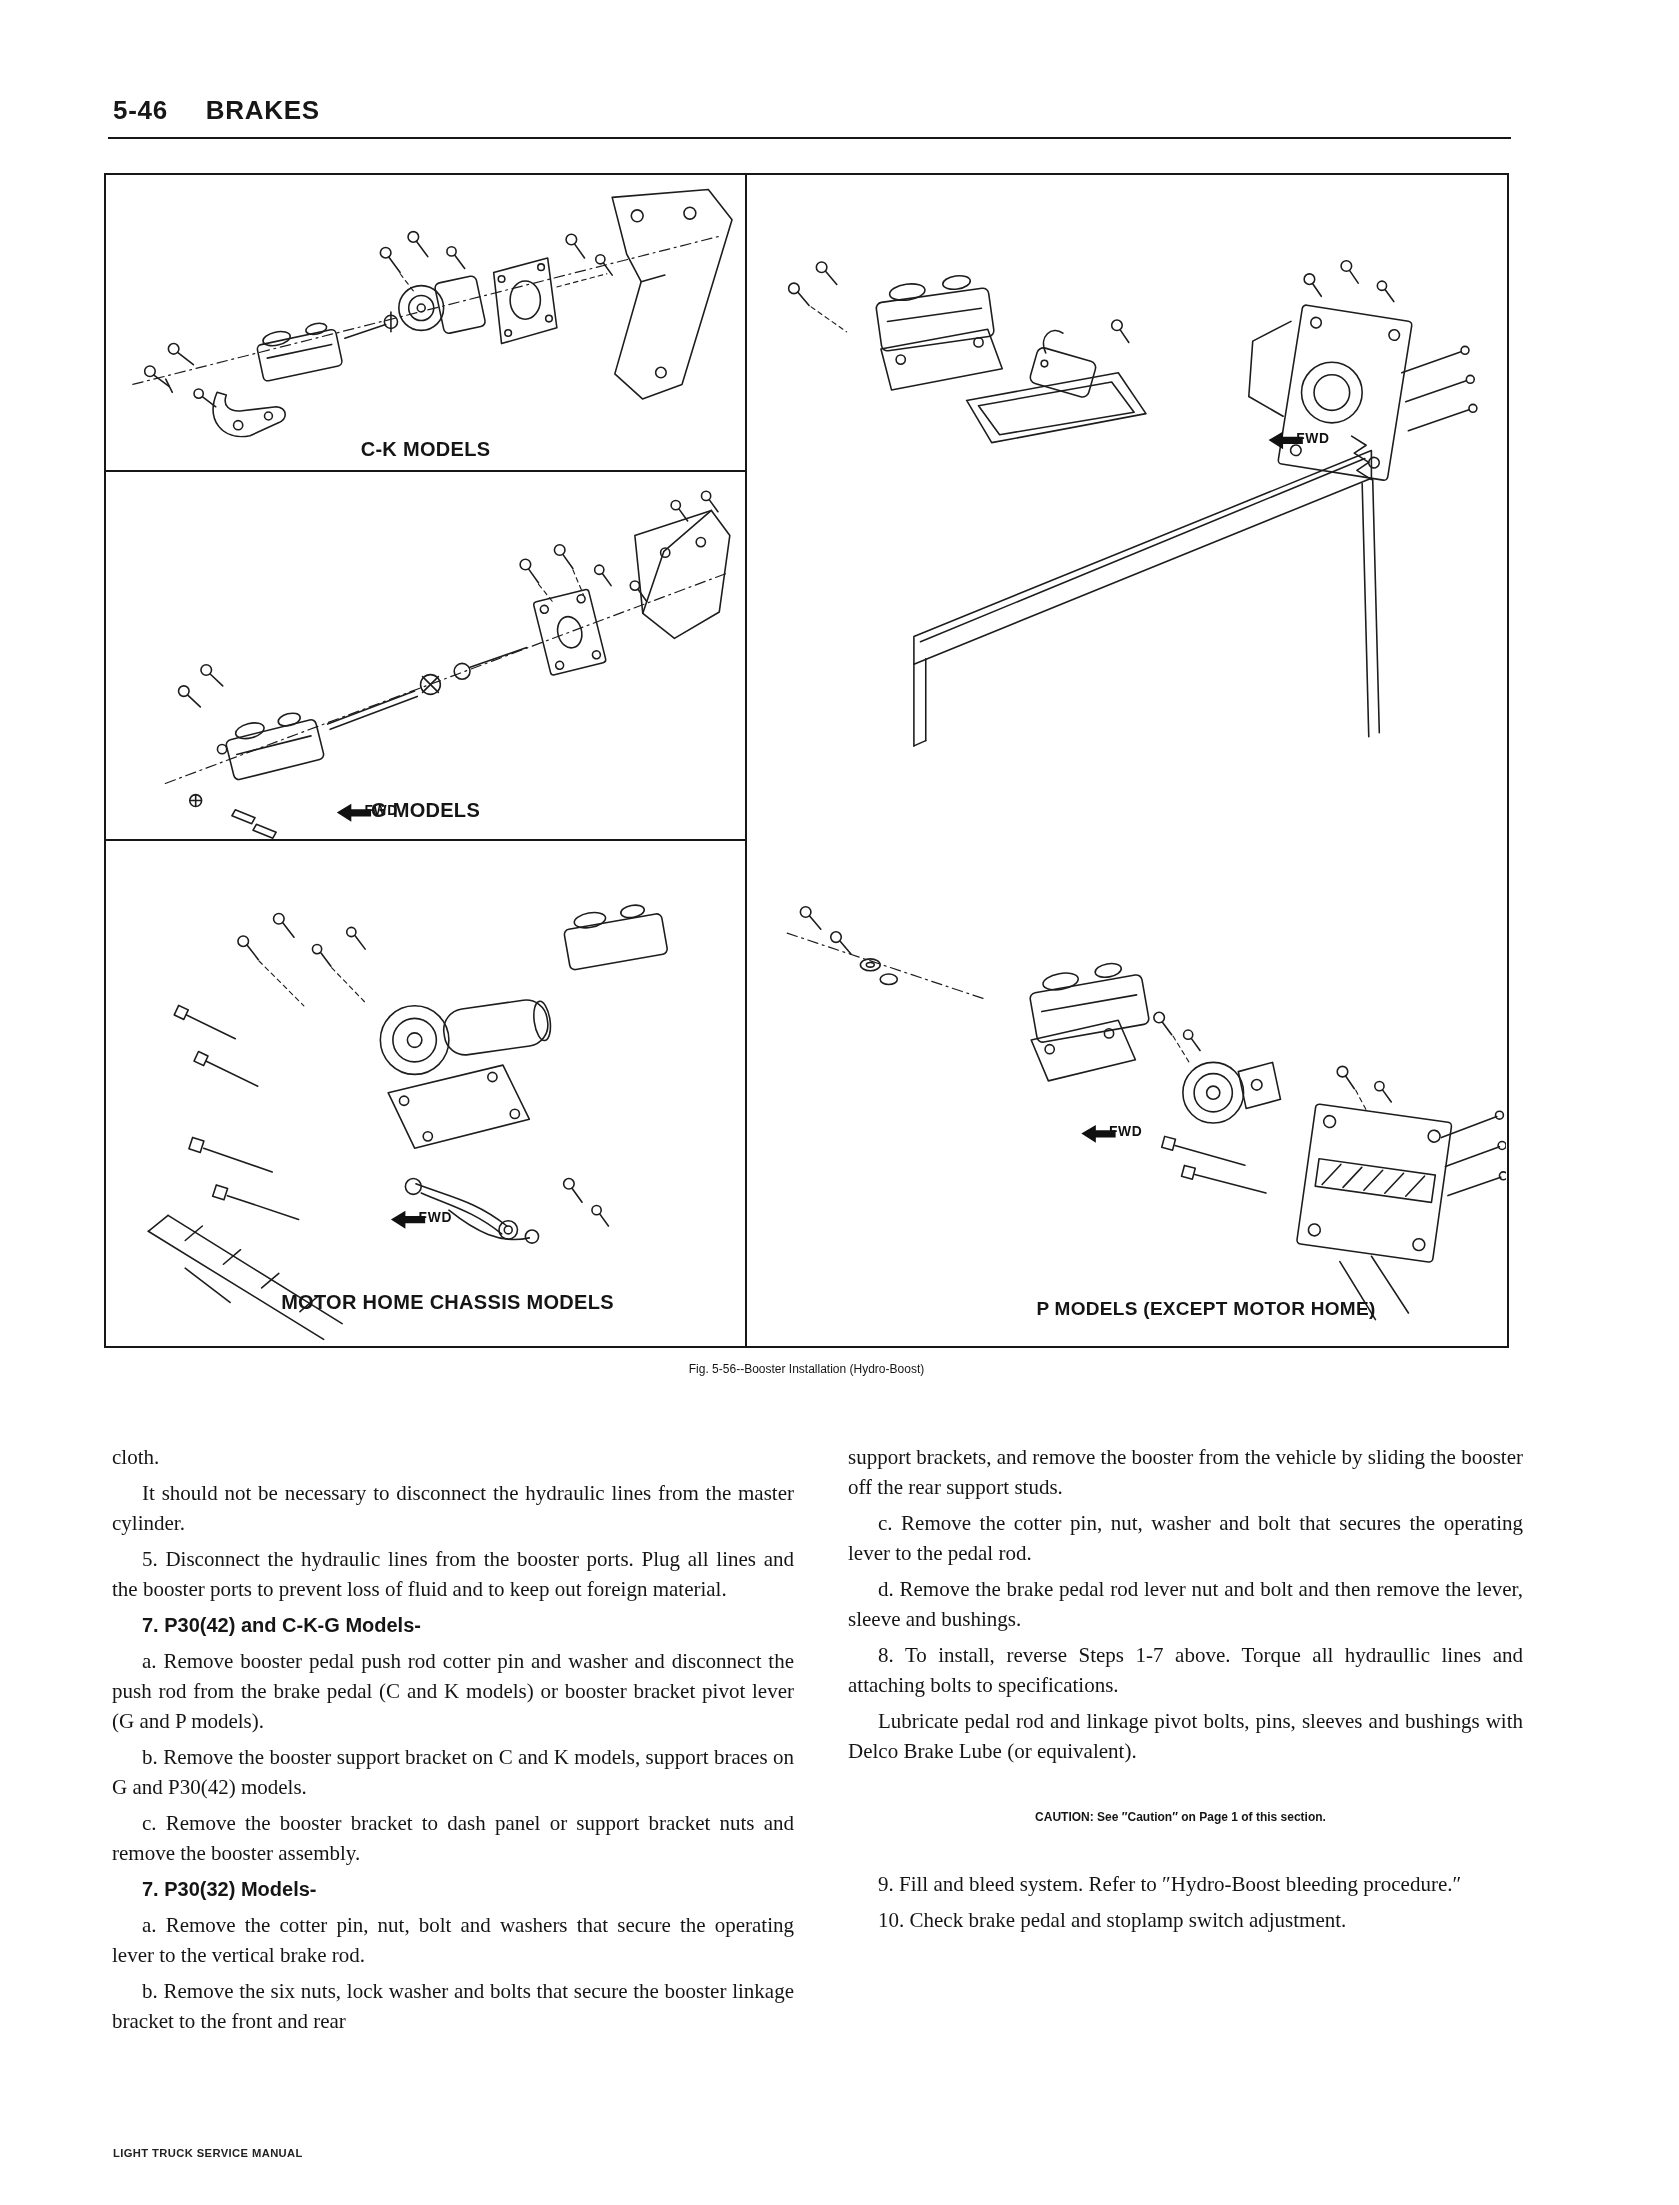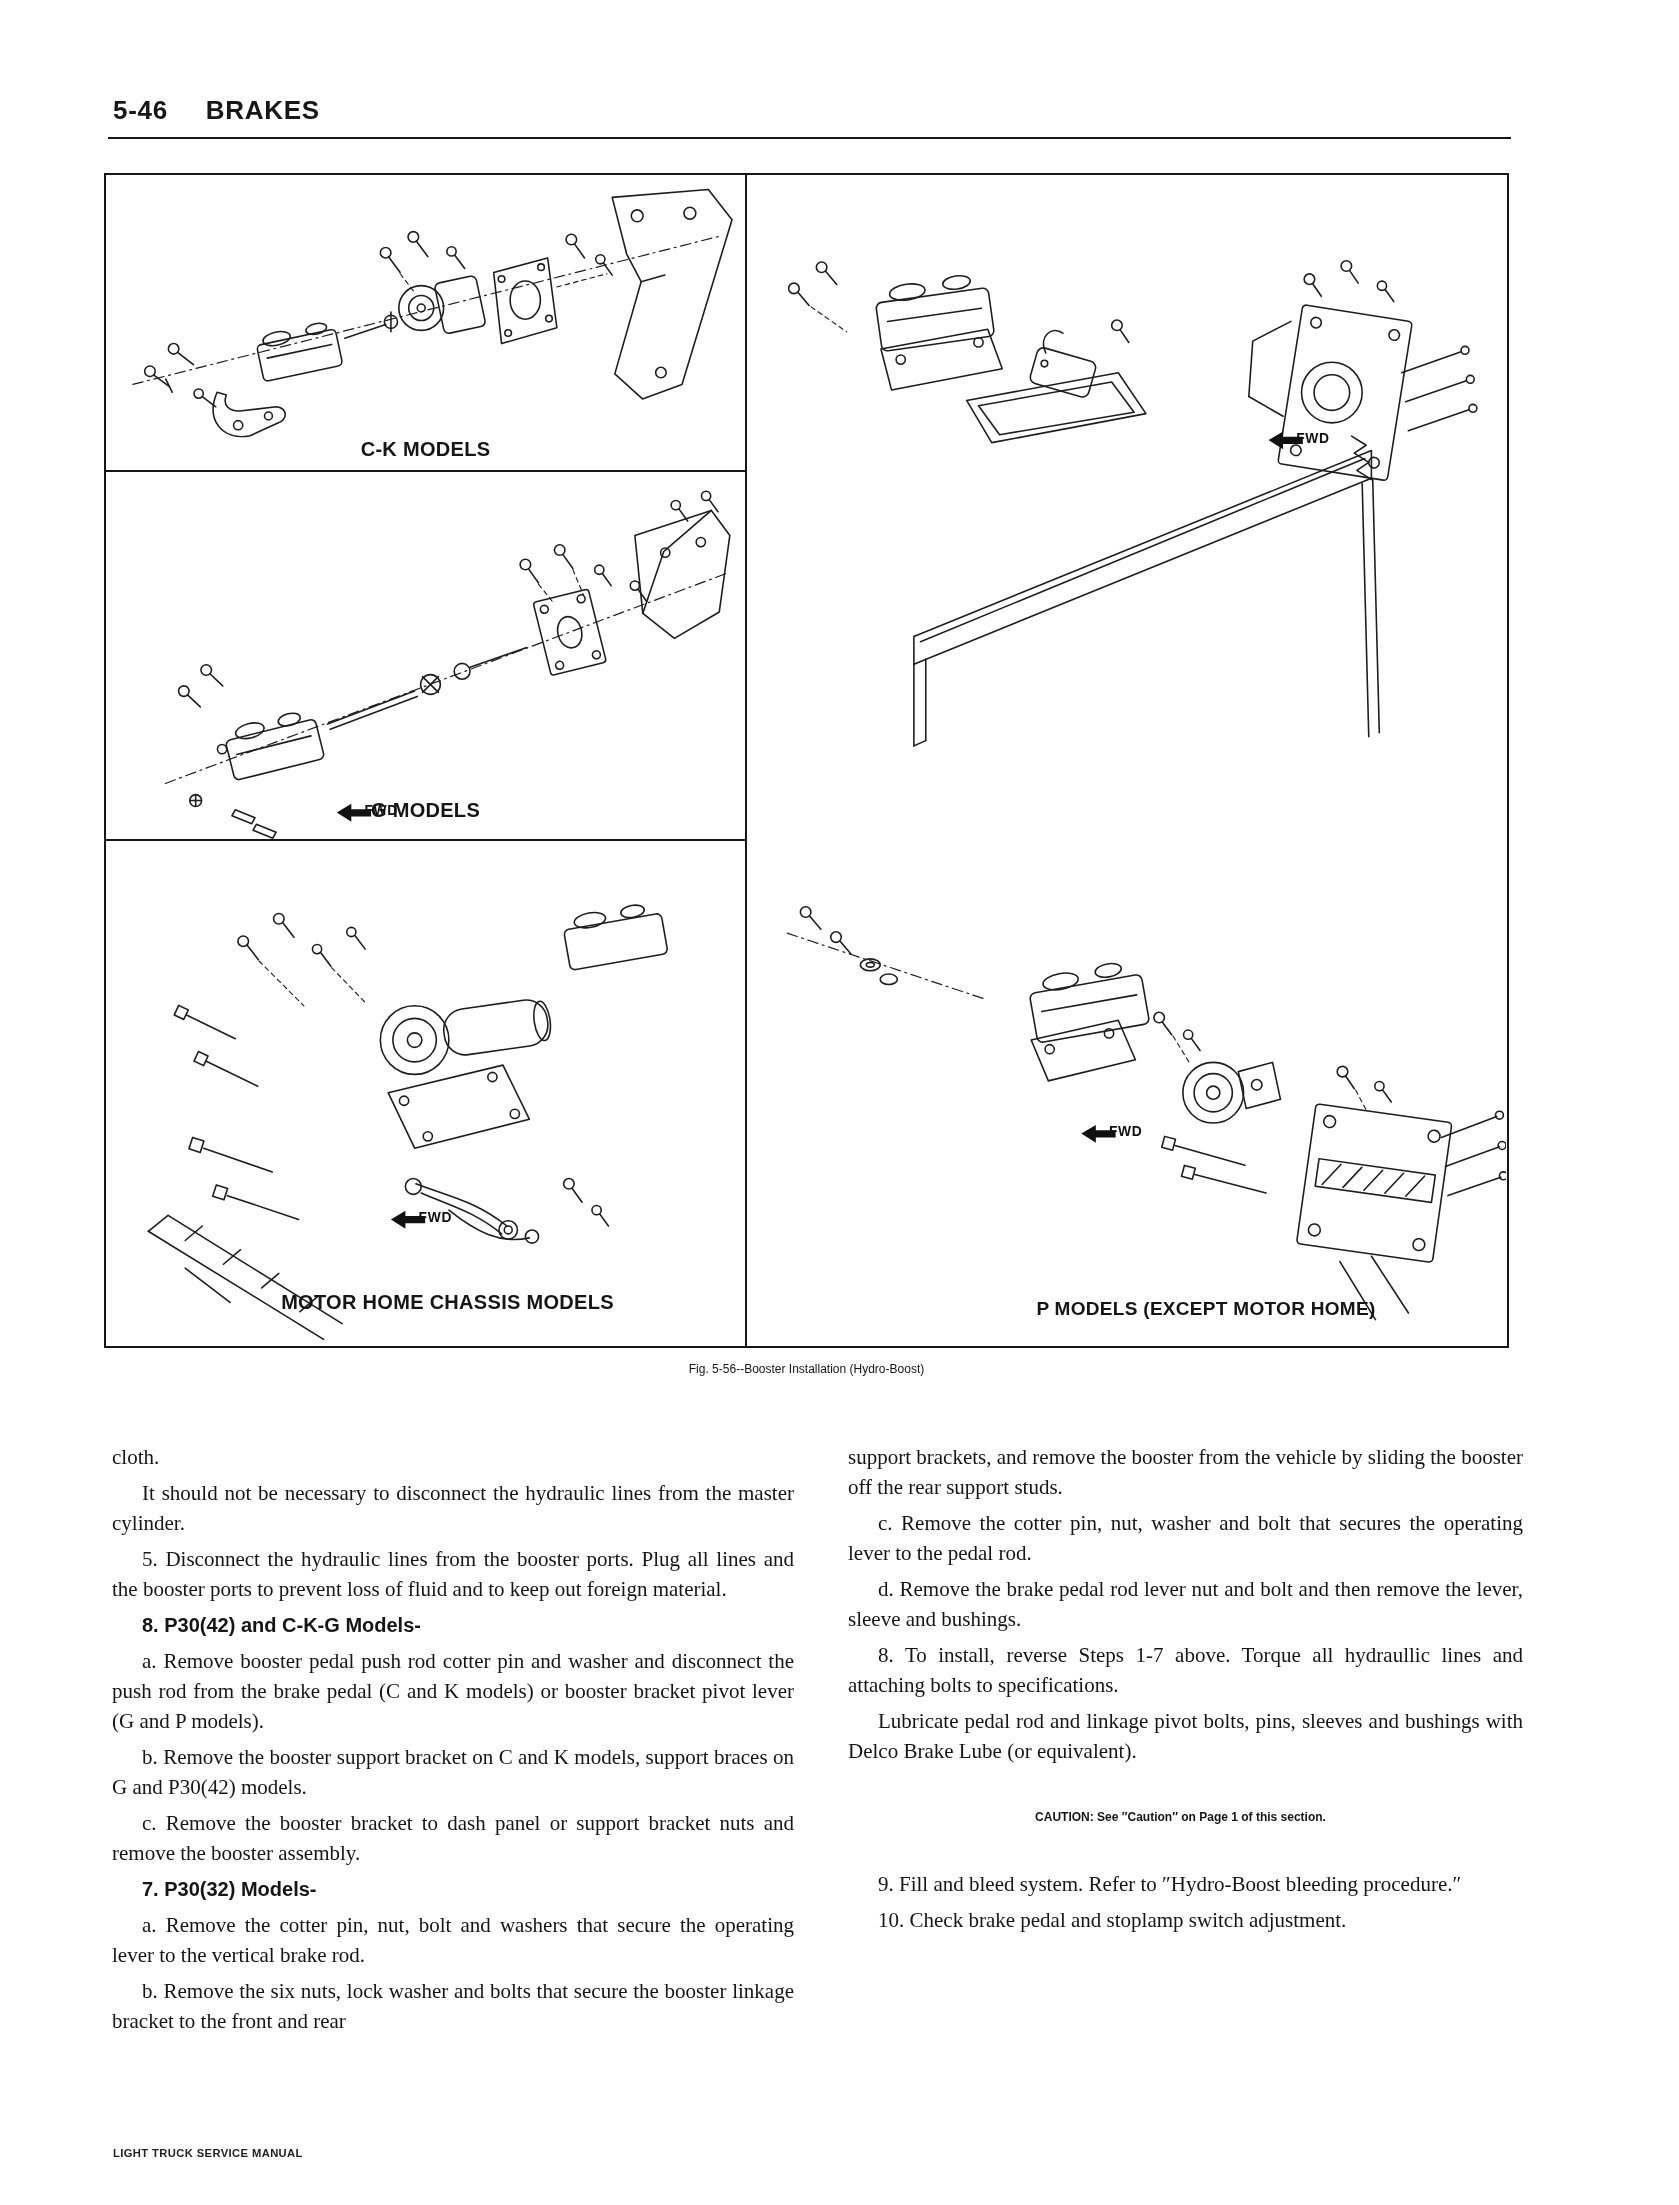--- a/index.html
+++ b/index.html
@@ -421,21 +421,21 @@
     </div>
   </div>
 </div>
 
 <div class="caption">Fig. 5-56--Booster Installation (Hydro-Boost)</div>
 
 <div class="column col-left">
   <p class="para flush">cloth.</p>
     <p class="para indent">It should not be necessary to disconnect the hydraulic lines from the master cylinder.</p>
     <p class="para indent">5. Disconnect the hydraulic lines from the booster ports. Plug all lines and the booster ports to prevent loss of fluid and to keep out foreign material.</p>
-    <p class="para heading">8. P30(42) and C-K-G Models-</p>
+    <p class="para heading">7. P30(42) and C-K-G Models-</p>
     <p class="para indent">a. Remove booster pedal push rod cotter pin and washer and disconnect the push rod from the brake pedal (C and K models) or booster bracket pivot lever (G and P models).</p>
     <p class="para indent">b. Remove the booster support bracket on C and K models, support braces on G and P30(42) models.</p>
     <p class="para indent">c. Remove the booster bracket to dash panel or support bracket nuts and remove the booster assembly.</p>
     <p class="para heading">7. P30(32) Models-</p>
     <p class="para indent">a. Remove the cotter pin, nut, bolt and washers that secure the operating lever to the vertical brake rod.</p>
     <p class="para indent">b. Remove the six nuts, lock washer and bolts that secure the booster linkage bracket to the front and rear</p>
 </div>
 
 <div class="column col-right">
   <p class="para flush">support brackets, and remove the booster from the vehicle by sliding the booster off the rear support studs.</p>

